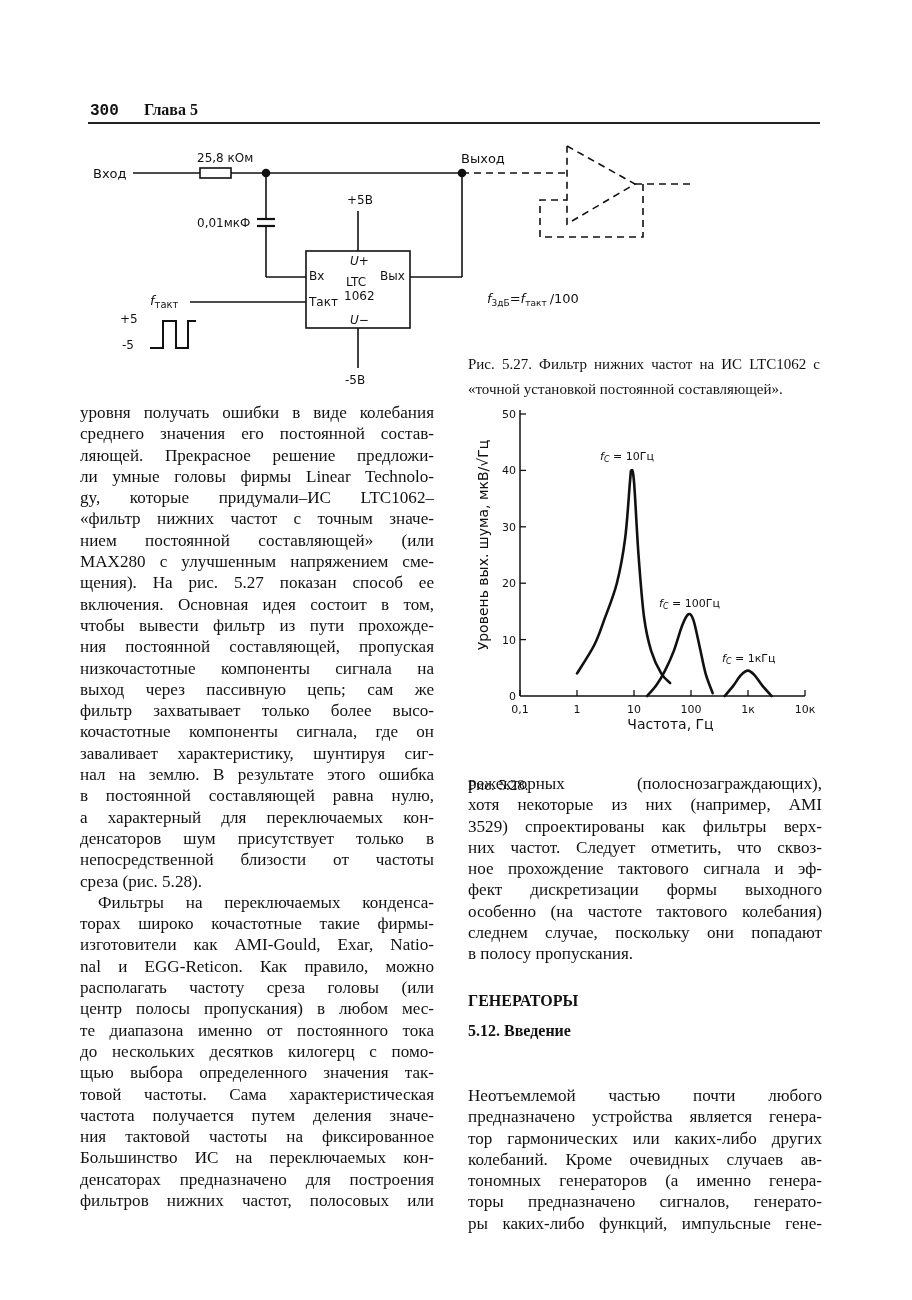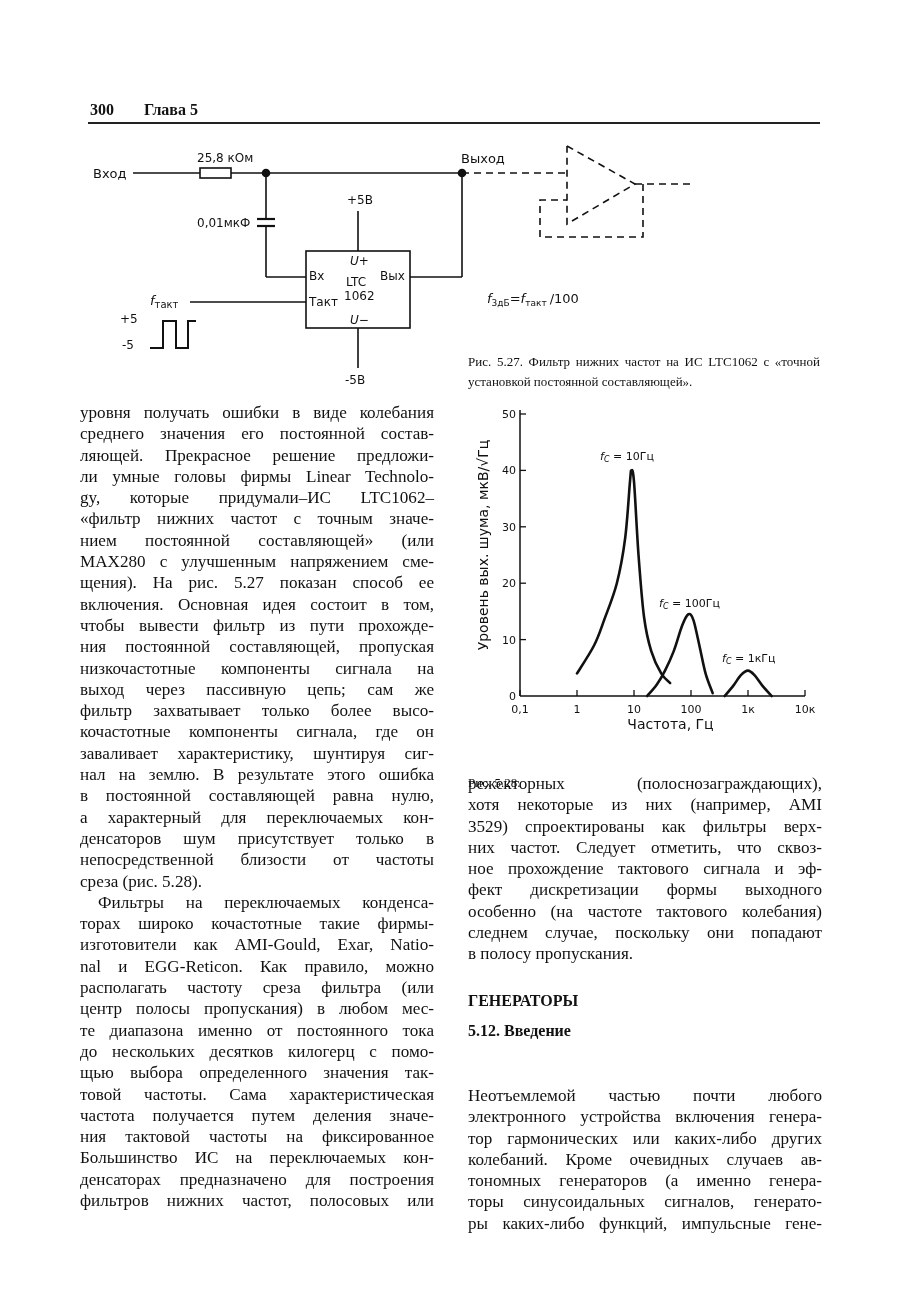--- a/index.html
+++ b/index.html
@@ -1,26 +1,26 @@
 <!DOCTYPE html>
 <html><head>
 <meta charset="utf-8">
 <style>
   html, body { margin: 0; padding: 0; background: #ffffff; }
   body { width: 912px; height: 1300px; position: relative; overflow: hidden; color: #111; }
   .serif { font-family: "Liberation Serif", "DejaVu Serif", serif; }
 
   #running-head { position: absolute; left: 90px; top: 101px; font-size: 16px; font-weight: bold; }
-  #running-head .pno { display: inline-block; width: 50px; }
+  #running-head .pno { display: inline-block; width: 50px; font-family: Liberation Mono, monospace; }
   #head-rule { position: absolute; left: 88px; top: 122px; width: 732px; height: 2px; background: #222; }
 
   #schematic { position: absolute; left: 0; top: 0; width: 912px; height: 400px; }
   #schematic text { font-family: "DejaVu Sans", "Liberation Sans", sans-serif; fill: #111; }
 
-  .caption { position: absolute; font-size: 13px; line-height: 20px; }
+  .caption { position: absolute; font-size: 15px; line-height: 25px; }
   #cap-527 { left: 468px; top: 352px; width: 352px; text-align: justify; }
   #cap-528 { left: 468px; top: 773px; }
 
   #chart { position: absolute; left: 460px; top: 400px; width: 370px; height: 340px; }
   #chart text { font-family: "DejaVu Sans", "Liberation Sans", sans-serif; fill: #111; }
 
   .col { position: absolute; font-size: 17.1px; line-height: 21.3px; text-align: justify; }
   #col-left { left: 80px; top: 402px; width: 354px; }
   #col-right-top { left: 468px; top: 773px; width: 354px; }
   #col-right-bot { left: 468px; top: 1053px; width: 354px; margin-top: 32px; }
@@ -166,21 +166,21 @@
       <span class="text-line">а характерный для переключаемых кон-</span>
       <span class="text-line">денсаторов шум присутствует только в</span>
       <span class="text-line">непосредственной близости от частоты</span>
       <span class="text-line last">среза (рис. 5.28).</span>
     </div>
   <div id="left-p2" class="">
       <span class="text-line" style="text-indent: 18px;">Фильтры на переключаемых конденса-</span>
       <span class="text-line">торах широко кочастотные такие фирмы-</span>
       <span class="text-line">изготовители как AMI-Gould, Exar, Natio-</span>
       <span class="text-line">nal и EGG-Reticon. Как правило, можно</span>
-      <span class="text-line">располагать частоту среза фильтра (или</span>
+      <span class="text-line">располагать частоту среза головы (или</span>
       <span class="text-line">центр полосы пропускания) в любом мес-</span>
       <span class="text-line">те диапазона именно от постоянного тока</span>
       <span class="text-line">до нескольких десятков килогерц с помо-</span>
       <span class="text-line">щью выбора определенного значения так-</span>
       <span class="text-line">товой частоты. Сама характеристическая</span>
       <span class="text-line">частота получается путем деления значе-</span>
       <span class="text-line">ния тактовой частоты на фиксированное</span>
     </div>
   <div id="left-p2-tail">
       <span class="text-line">Большинство ИС на переключаемых кон-</span>
@@ -197,19 +197,19 @@
     <span class="text-line">ное прохождение тактового сигнала и эф-</span>
     <span class="text-line">фект дискретизации формы выходного</span>
     <span class="text-line">особенно (на частоте тактового колебания)</span>
     <span class="text-line">следнем случае, поскольку они попадают</span>
     <span class="text-line last">в полосу пропускания.</span>
   </div>
 <div id="h-gen" class="heading">ГЕНЕРАТОРЫ</div>
 <div id="h-512" class="heading">5.12. Введение</div>
 <div id="col-right-bot" class="col">
     <span class="text-line">Неотъемлемой частью почти любого</span>
-    <span class="text-line">электронного устройства включения генера-</span>
+    <span class="text-line">предназначено устройства является генера-</span>
     <span class="text-line">тор гармонических или каких-либо других</span>
     <span class="text-line">колебаний. Кроме очевидных случаев ав-</span>
     <span class="text-line">тономных генераторов (а именно генера-</span>
-    <span class="text-line">торы синусоидальных сигналов, генерато-</span>
+    <span class="text-line">торы предназначено сигналов, генерато-</span>
     <span class="text-line">ры каких-либо функций, импульсные гене-</span>
   </div>
 
 </body></html>

